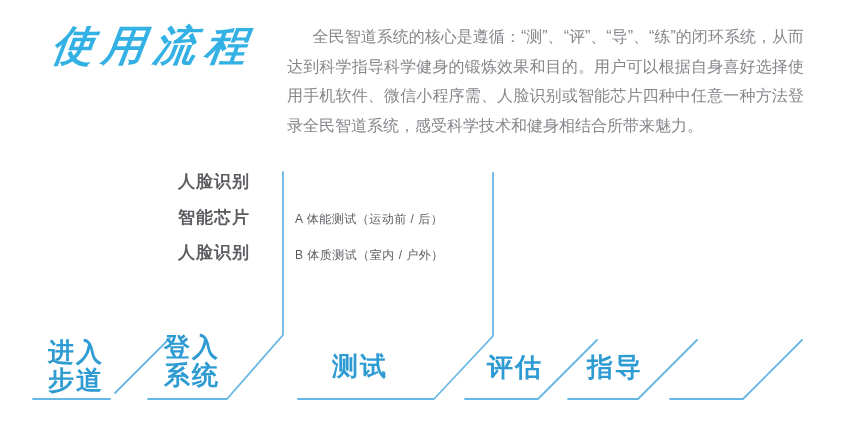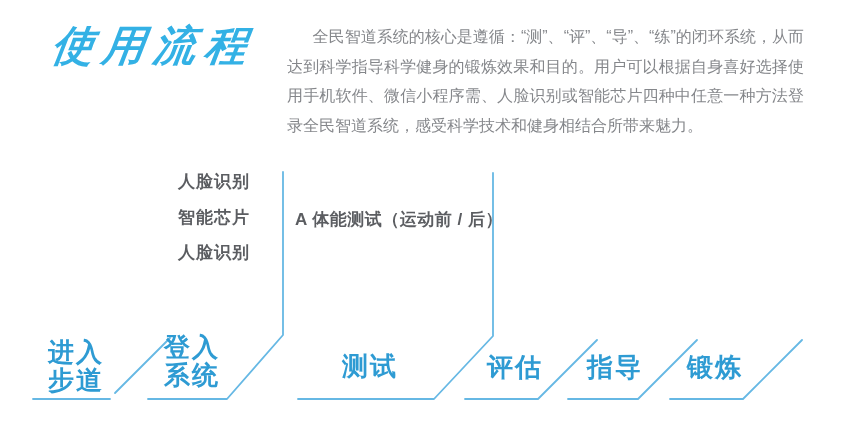--- a/index.html
+++ b/index.html
@@ -50,21 +50,21 @@
   .login-list li{
     height:35.5px;display:flex;align-items:center;
     font-size:17px;font-weight:700;color:var(--list-gray);
     letter-spacing:1px;white-space:nowrap;
   }
   .test-list{
     position:absolute;left:295px;top:202px;
   }
   .test-list li{
     height:35.5px;display:flex;align-items:center;
-    font-size:17px;font-weight:700;color:var(--list-gray);
+    font-size:12px;font-weight:400;color:var(--list-gray);
     letter-spacing:0.5px;white-space:nowrap;
   }
   .lines{
     position:absolute;left:0;top:0;width:851px;height:442px;
   }
   .lines path{
     fill:none;
     stroke:var(--line-blue);
     stroke-width:1.8;
     stroke-linecap:round;
@@ -75,21 +75,21 @@
     color:var(--step-blue);
     font-weight:800;
     font-size:26px;
     text-align:center;
     letter-spacing:2px;
     white-space:pre-line;
     line-height:28px;
   }
   .step.s1{left:36px;top:338px;width:80px;}
   .step.s2{left:152px;top:333px;width:80px;}
-  .step.s3{left:318px;top:352px;width:104px;}
+  .step.s3{left:308px;top:352px;width:104px;}
   .step.s4{left:465px;top:353px;width:100px;}
   .step.s5{left:565px;top:353px;width:100px;}
   .step.s6{left:665px;top:353px;width:100px;}
 </style>
 </head>
 <body>
 
 <div class="canvas">
 
   <div class="title-zh">使用流程</div>
@@ -97,34 +97,34 @@
   <p class="desc">全民智道系统的核心是遵循：“测”、“评”、“导”、“练”的闭环系统，从而达到科学指导科学健身的锻炼效果和目的。用户可以根据自身喜好选择使用手机软件、微信小程序需、人脸识别或智能芯片四种中任意一种方法登录全民智道系统，感受科学技术和健身相结合所带来魅力。</p>
 
   <ul class="login-list">
     <li>人脸识别</li>
     <li>智能芯片</li>
     <li>人脸识别</li>
   </ul>
 
   <ul class="test-list">
     <li>A 体能测试（运动前 / 后）</li>
+    <li>B 体质测试（室内 / 户外）</li>
   </ul>
 
   <svg class="lines" viewBox="0 0 851 442" aria-hidden="true">
     <path d="M33,399 H110"></path>
     <path d="M115,393 L170,338"></path>
     <path d="M148,399 H227 L283,335 V172"></path>
     <path d="M298,399 H434 L493,336 V173"></path>
     <path d="M465,399 H538 L597,340"></path>
     <path d="M568,399 H638 L697,340"></path>
     <path d="M670,399 H743 L802,340"></path>
   </svg>
 
   <div class="step s1">进入
 步道</div>
   <div class="step s2">登入
 系统</div>
   <div class="step s3">测试</div>
   <div class="step s5">指导</div>
   <div class="step s4">评估</div>
-  <div class="step s6">锻炼</div>
 
 </div>
 
 </body></html>

